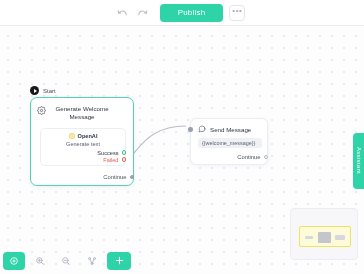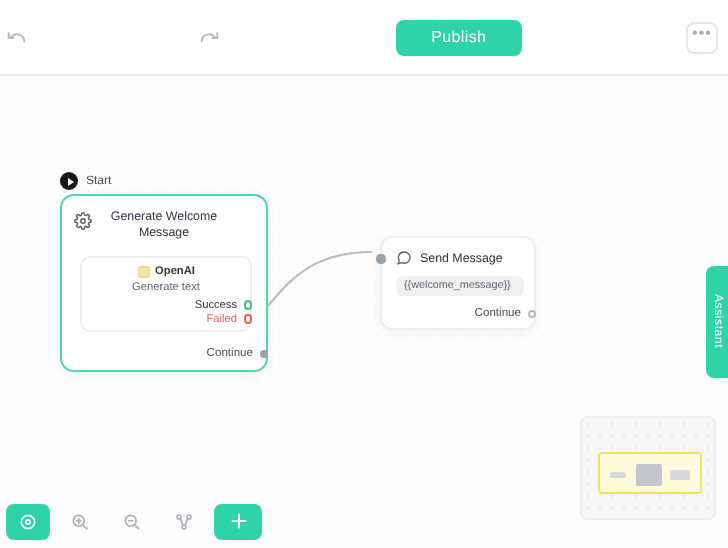--- a/index.html
+++ b/index.html
@@ -12,24 +12,24 @@
   #app {
     position: relative;
     width: 364px; height: 274px;
     background: #ffffff;
     overflow: hidden;
   }
 
   
   #topbar {
     position: absolute; left: 0; top: 0;
-    width: 364px; height: 38px;
+    width: 364px; height: 26px;
     background: #ffffff;
     border-bottom: 1px solid #ececf0;
-    display: flex; align-items: center; justify-content: space-between;
+    display: flex; align-items: center; justify-content: center;
     padding-right: 5px;
     z-index: 40;
   }
   .icon-btn {
     width: 17px; height: 17px;
     display: flex; align-items: center; justify-content: center;
     color: #b7bcc4;
     cursor: pointer;
     background: none; border: none;
   }

